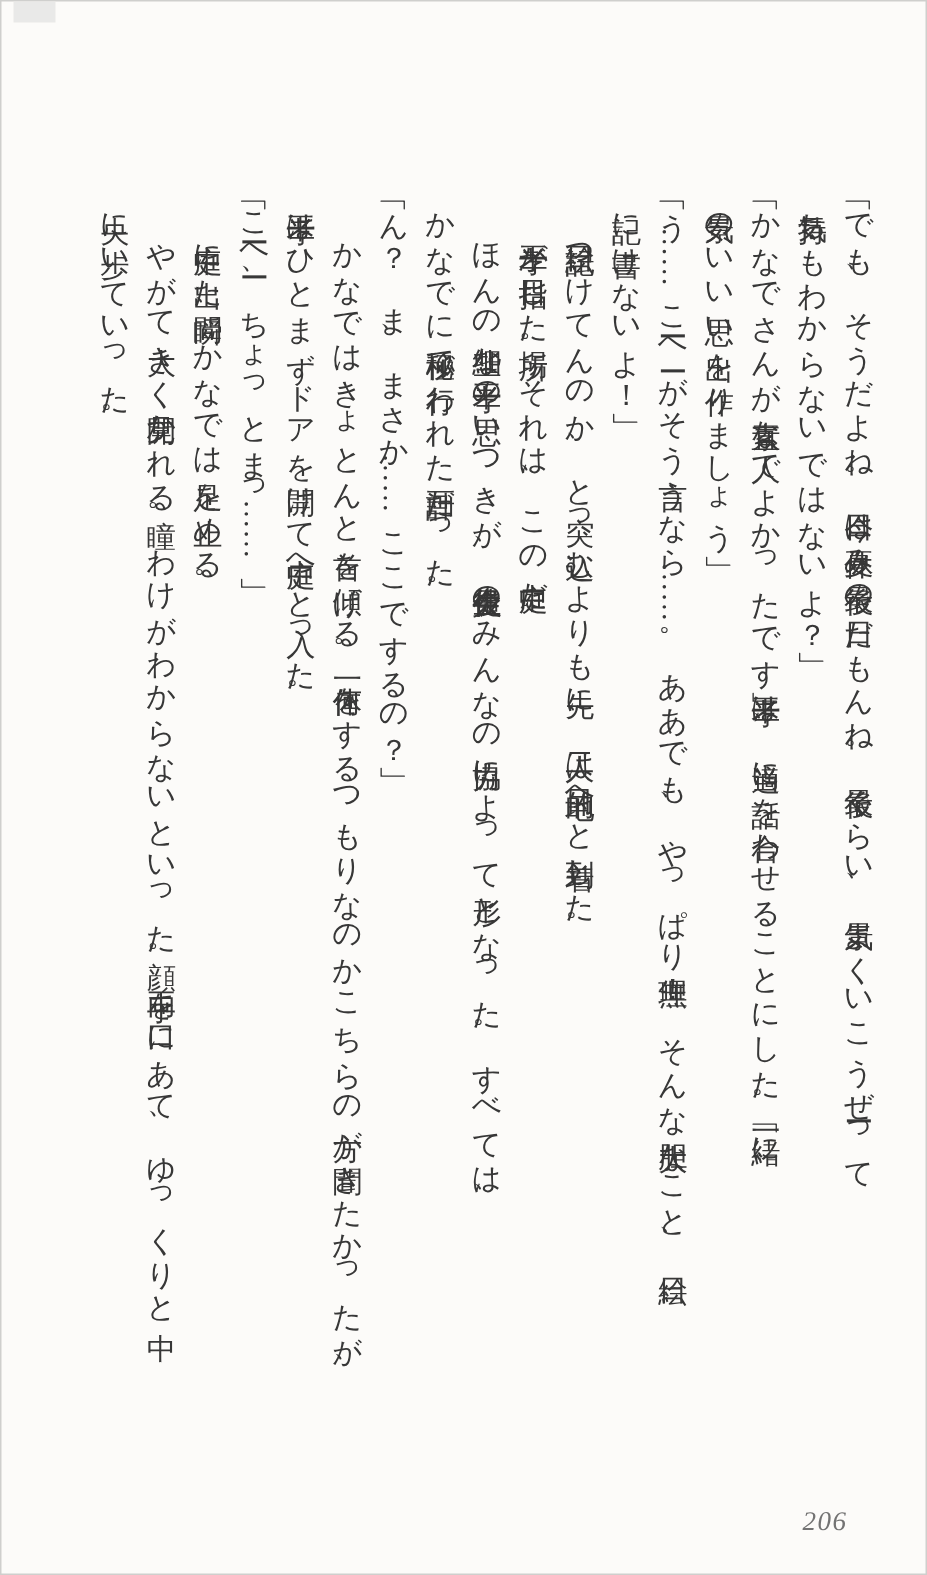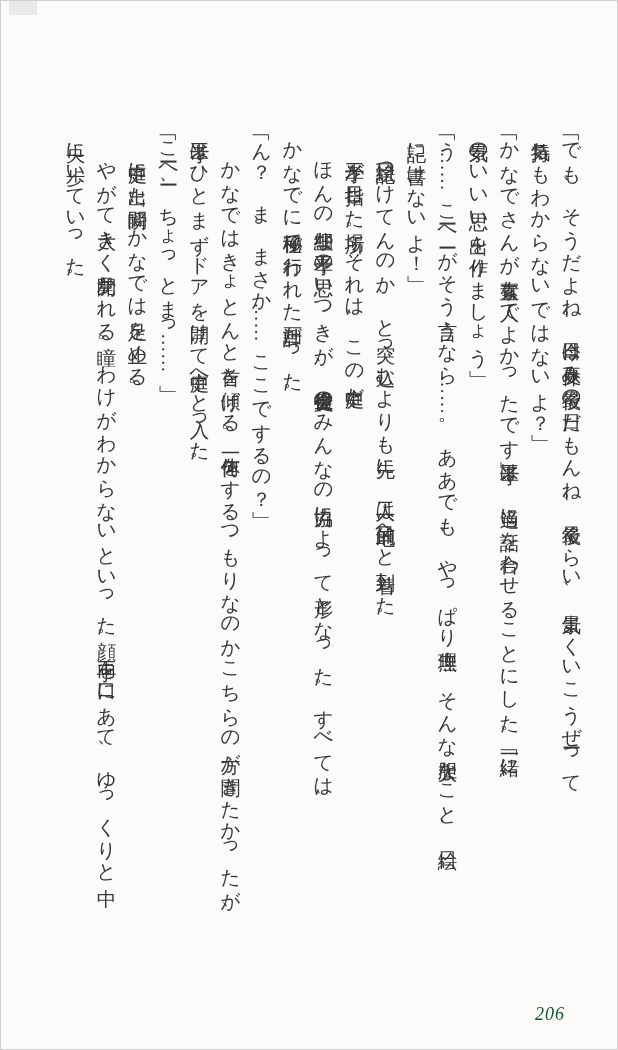--- a/index.html
+++ b/index.html
@@ -44,21 +44,21 @@
     line-height: 31px;        
     white-space: pre;         
     letter-spacing: 0.5px;
   }
   .page-number {
     position: absolute;
     right: 52px;
     bottom: 24px;
     font-size: 18px;
     font-style: italic;
-    color: #14532d;
+    color: #737373;
     letter-spacing: 1px;
   }
 </style>
 </head>
 <body>
 
 <div class="page">
 
   <div class="scan-smudge"></div>
 

